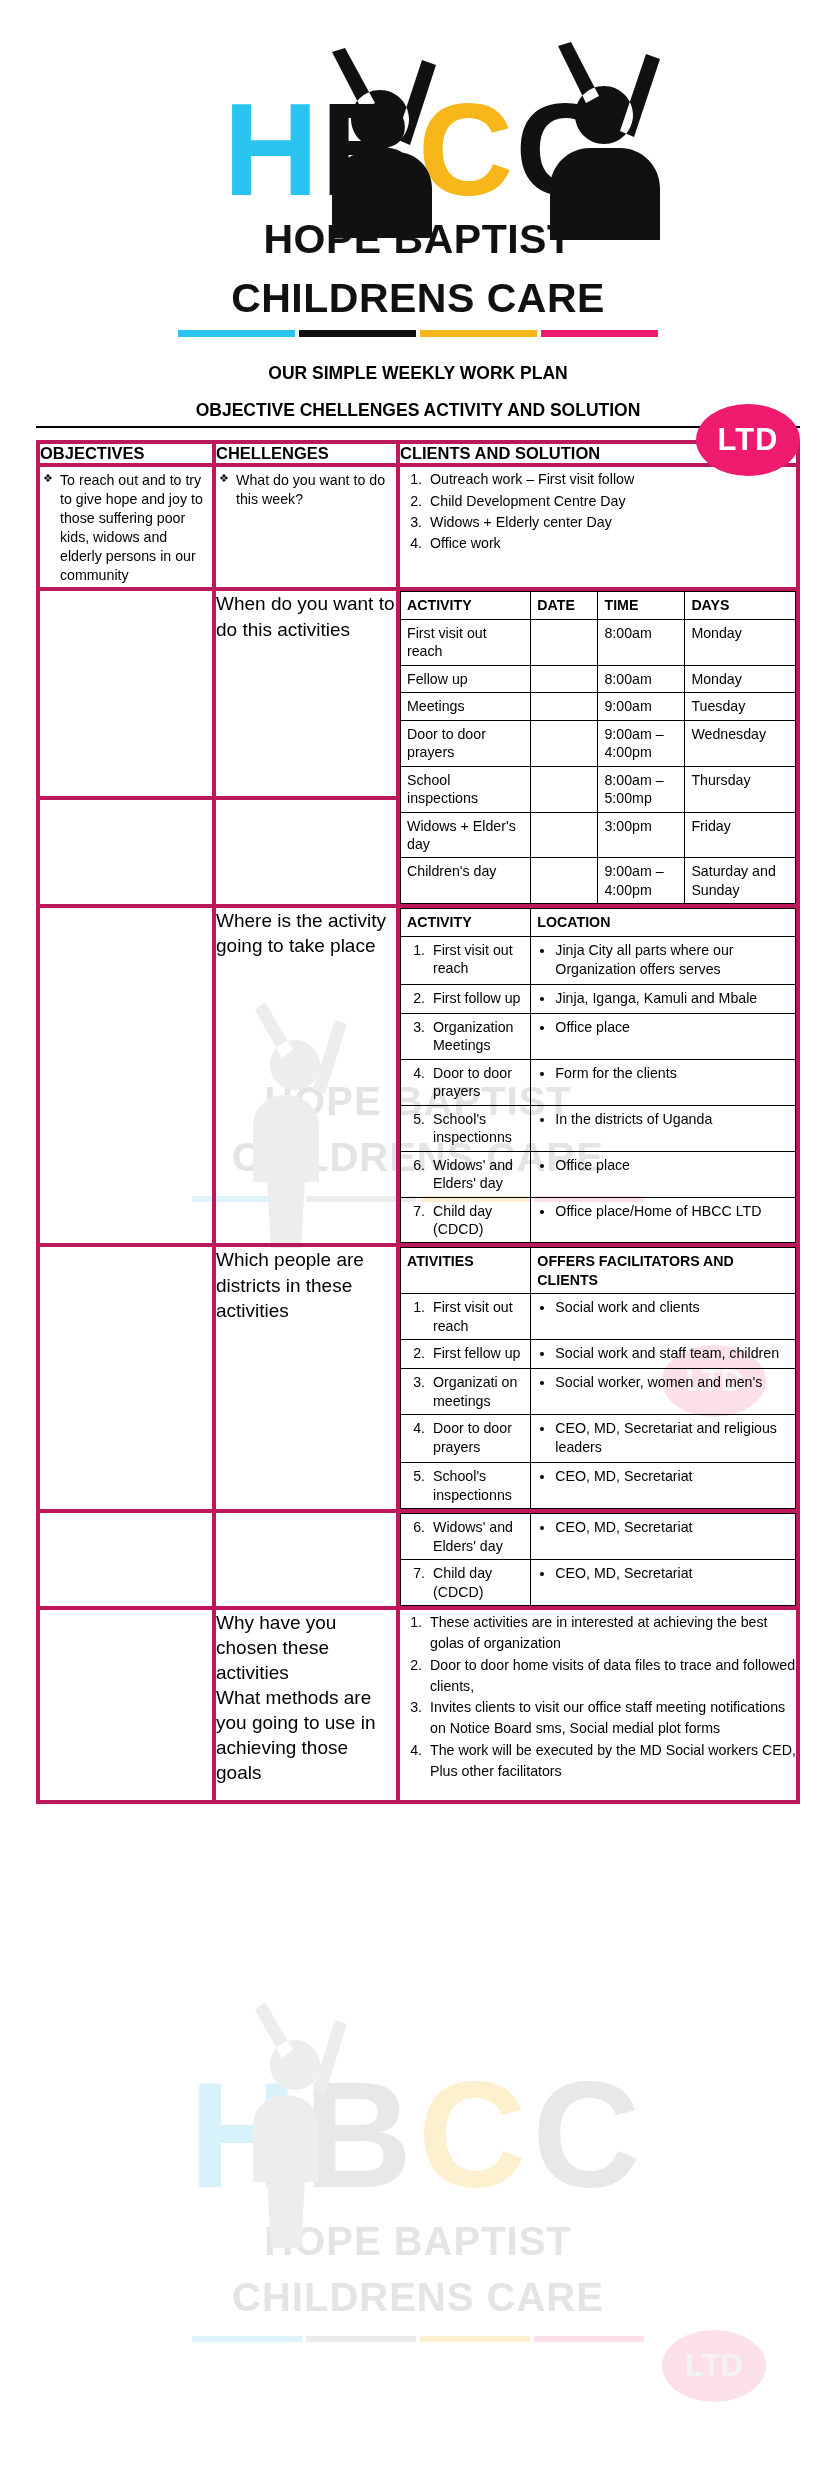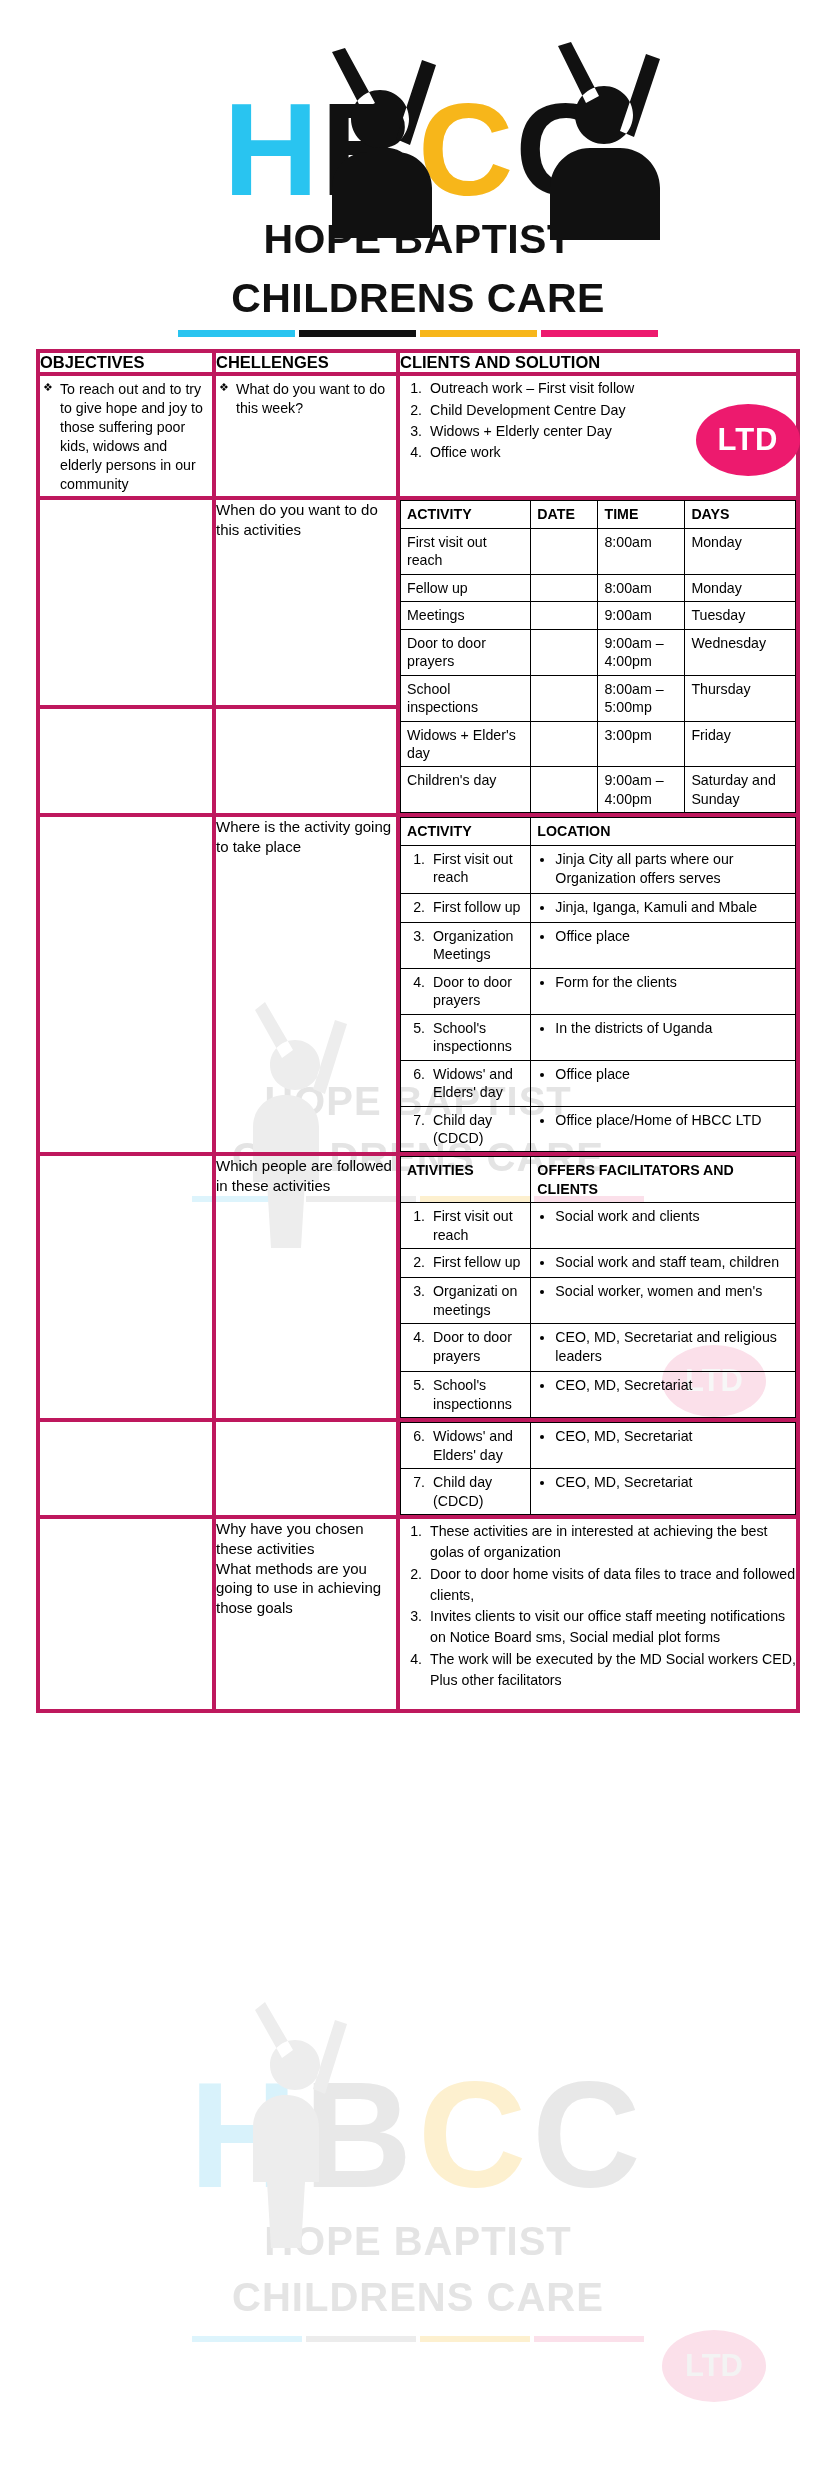--- a/index.html
+++ b/index.html
@@ -145,21 +145,21 @@
     padding:0;
   }
   .col-obj{width:172px;}
   .col-chal{width:180px;}
   .cellpad{padding:6px 8px 8px 8px;}
   .hdr{
     font-size:16.5px;
     font-weight:bold;
     padding:7px 8px;
   }
-  .txt{font-size:15px;line-height:1.32;}
+  .txt{font-size:19px;line-height:1.32;}
   ul.bullets{
     margin:4px 0 0 0;
     padding-left:20px;
     list-style:none;
   }
   ul.bullets li{
     position:relative;
     font-size:14.2px;
     line-height:1.34;
     margin-bottom:2px;
@@ -285,20 +285,22 @@
     <div class="logo-name">CHILDRENS CARE</div>
     <div class="logo-bars">
       <span style="background:#29c4f0;"></span>
       <span style="background:#111111;"></span>
       <span style="background:#f7b61a;"></span>
       <span style="background:#ed1a6e;"></span>
     </div>
   </div>
   <div class="ltd-badge">LTD</div>
 
+  <div class="subtitle">OUR SIMPLE WEEKLY WORK PLAN</div>
+  <div class="objective-line">OBJECTIVE CHELLENGES ACTIVITY AND SOLUTION</div>
 
   <table class="main">
     <tbody>
 
       <tr>
         <td class="col-obj hdr">OBJECTIVES</td>
         <td class="col-chal hdr">CHELLENGES</td>
         <td class="hdr">CLIENTS AND SOLUTION</td>
       </tr>
 
@@ -491,21 +493,21 @@
                     </ul>
               </td>
             </tr>
           </tbody>
             </table>
         </td>
       </tr>
 
       <tr>
         <td class="col-obj"></td>
-        <td class="col-chal cellpad txt">Which people are followed in these activities</td>
+        <td class="col-chal cellpad txt">Which people are districts in these activities</td>
         <td>
           <table class="inner">
             <colgroup>
                 <col style="width:33%">
                 <col style="width:67%">
               </colgroup>
             <tbody>
                 <tr>
               <th class="nb-top nb-left">ATIVITIES</th>
               <th class="nb-top nb-right">OFFERS FACILITATORS AND CLIENTS</th>

